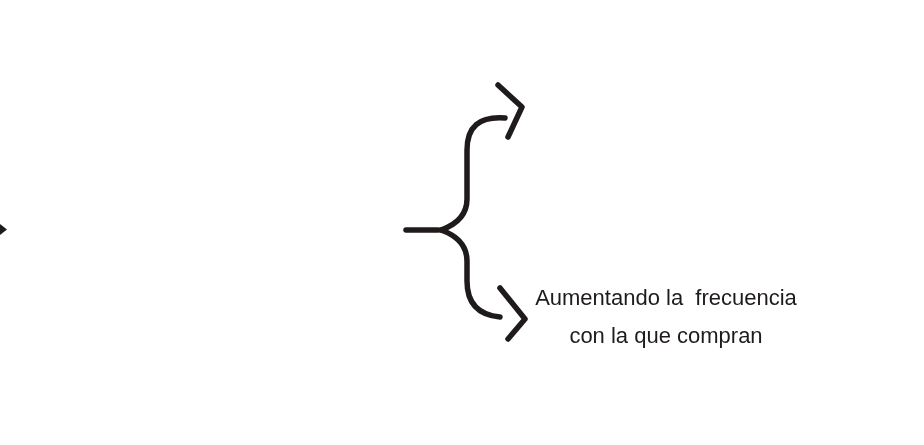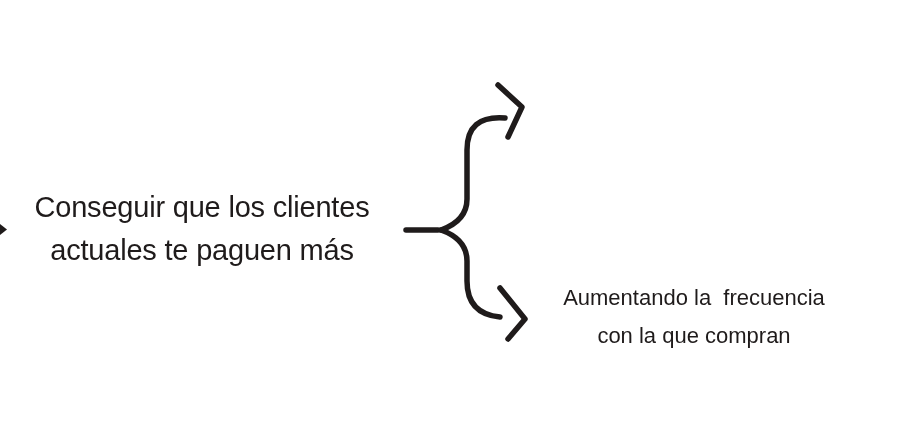--- a/index.html
+++ b/index.html
@@ -34,21 +34,21 @@
     letter-spacing: -0.2px;
   }
   .node-branch-top {
     left: 516px;
     top: 74px;
     width: 302px;
     font-size: 22px;
     line-height: 37px;
   }
   .node-branch-bottom {
-    left: 528px;
+    left: 500px;
     top: 279px;
     width: 332px;
     font-size: 22px;
     line-height: 38px;
   }
   .stroke {
     fill: none;
     stroke: var(--ink);
     stroke-width: 5.5;
     stroke-linecap: round;
@@ -69,20 +69,18 @@
 
     <path class="stroke" d="M 441 230 C 455 225 467 216 467 199 L 467 150 C 467 127 479 116 505 118"></path>
 
     <path class="stroke" d="M 498 85 L 522 107 L 508 137"></path>
 
     <path class="stroke" d="M 441 230 C 455 235 467 244 467 261 L 467 281 C 467 303 478 315 500 317"></path>
 
     <path class="stroke" d="M 500 288 L 525 319 L 508 339"></path>
   </svg>
 
-  <div class="node node-main">Conseguir que los clientes
-actuales te paguen más</div>
 
 
   <div class="node node-branch-bottom">Aumentando la  frecuencia
 con la que compran</div>
 
 </div>
 
 </body></html>

